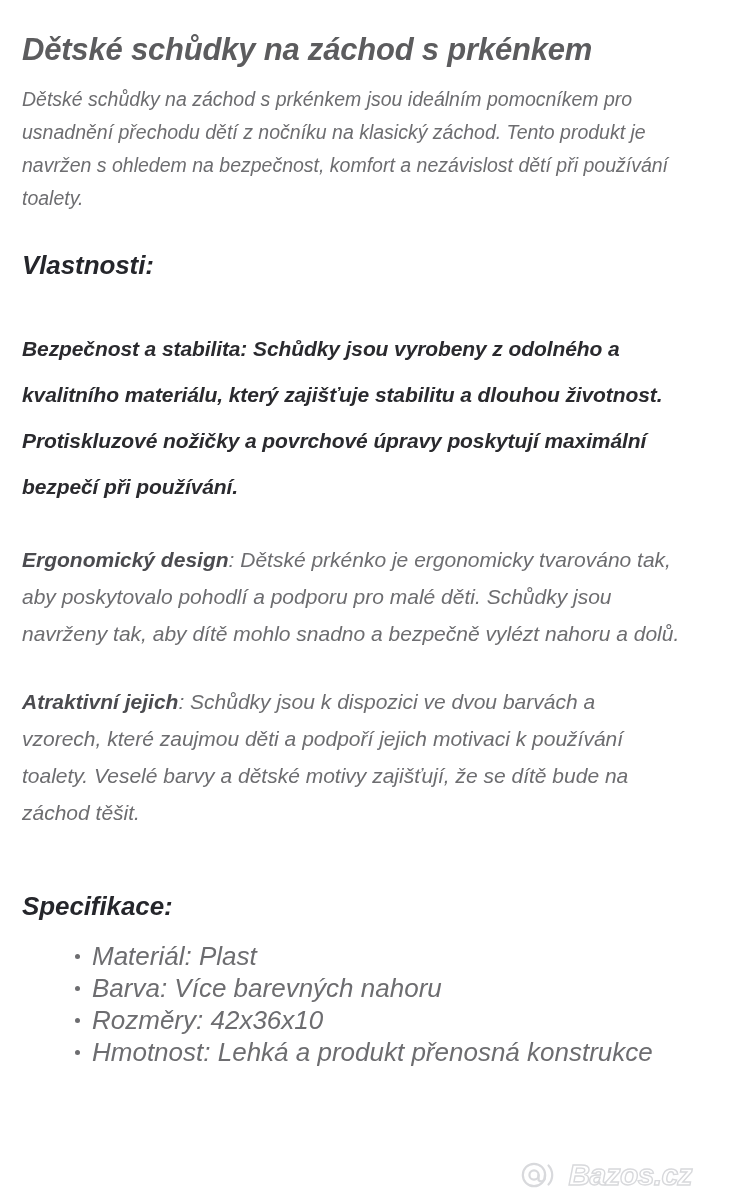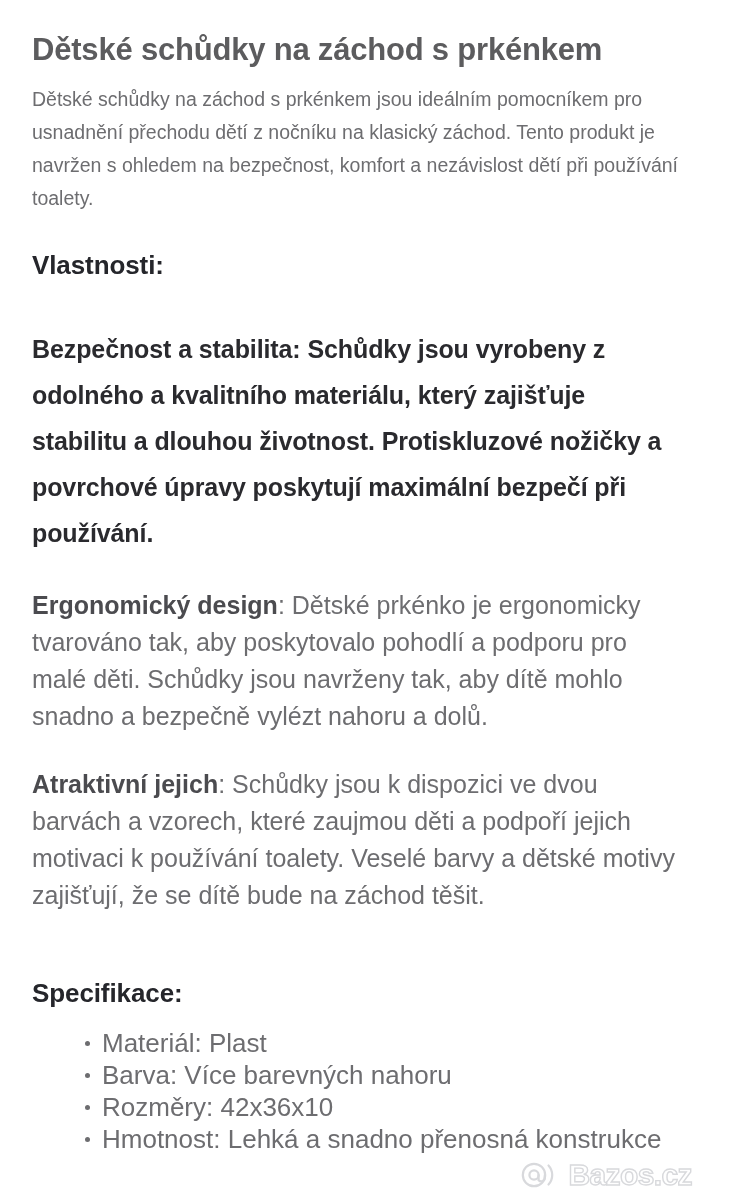--- a/index.html
+++ b/index.html
@@ -14,22 +14,23 @@
     overflow: hidden;
     font-family: "Liberation Sans", "DejaVu Sans", sans-serif;
     -webkit-font-smoothing: antialiased;
   }
 
   .page {
     position: relative;
     width: 704px;
     height: 1200px;
     box-sizing: border-box;
-    padding: 0 24px 0 32px;
+    padding: 0 24px 0 22px;
     overflow: hidden;
+    font-style: italic;
   }
 
   
   .product-title {
     margin: 0;
     padding-top: 31px;
     font-size: 31px;
     line-height: 1.22;
     font-weight: 700;
     color: #5c5c5e;
@@ -52,21 +53,21 @@
     font-size: 26px;
     font-weight: 700;
     color: #25262b;
     letter-spacing: -0.1px;
   }
   .section-heading.features { padding-top: 35px; }
   .section-heading.specs    { padding-top: 39px; }
 
   
   .feature-block {
-    font-size: 25px;
+    font-size: 21px;
     color: #6d6d70;
     max-width: 700px;
   }
   .feature-block.emphasis-all {
     margin-top: 45px;
     font-weight: 700;
     color: #2a2a2e;
     line-height: 46px;
     letter-spacing: -0.1px;
   }
@@ -146,21 +147,21 @@
   <p class="feature-block standard"><span class="lead">Ergonomický design</span><span>: Dětské prkénko je ergonomicky tvarováno tak, aby poskytovalo pohodlí a podporu pro malé děti. Schůdky jsou navrženy tak, aby dítě mohlo snadno a bezpečně vylézt nahoru a dolů.</span></p>
 
   <p class="feature-block standard"><span class="lead">Atraktivní jejich</span><span>: Schůdky jsou k dispozici ve dvou barvách a vzorech, které zaujmou děti a podpoří jejich motivaci k používání toalety. Veselé barvy a dětské motivy zajišťují, že se dítě bude na záchod těšit.</span></p>
 
   <h2 class="section-heading specs">Specifikace:</h2>
 
   <ul class="spec-list">
     <li class="spec-item">Materiál:  Plast</li>
     <li class="spec-item">Barva: Více barevných nahoru</li>
     <li class="spec-item">Rozměry: 42x36x10</li>
-    <li class="spec-item">Hmotnost: Lehká a snadno přenosná konstrukce</li>
+    <li class="spec-item">Hmotnost: Lehká a produkt přenosná konstrukce</li>
   </ul>
 
   <div class="watermark">
     <svg class="watermark-mark" viewBox="0 0 34 34" aria-hidden="true">
       <circle cx="14" cy="17" r="11.2" fill="none" stroke="currentColor" stroke-width="2.2"></circle>
       <circle cx="14" cy="17" r="4.6" fill="none" stroke="currentColor" stroke-width="2.2"></circle>
       <path d="M18.6 17 v5.2 a3.6 3.6 0 0 0 6.2 -2.4 v-2.8" fill="none" stroke="currentColor" stroke-width="2.2" stroke-linecap="round"></path>
       <path d="M28.5 7.5 a14 14 0 0 1 0 19" fill="none" stroke="currentColor" stroke-width="2.2" stroke-linecap="round"></path>
     </svg>
     <span class="watermark-text">Bazos.cz</span>

